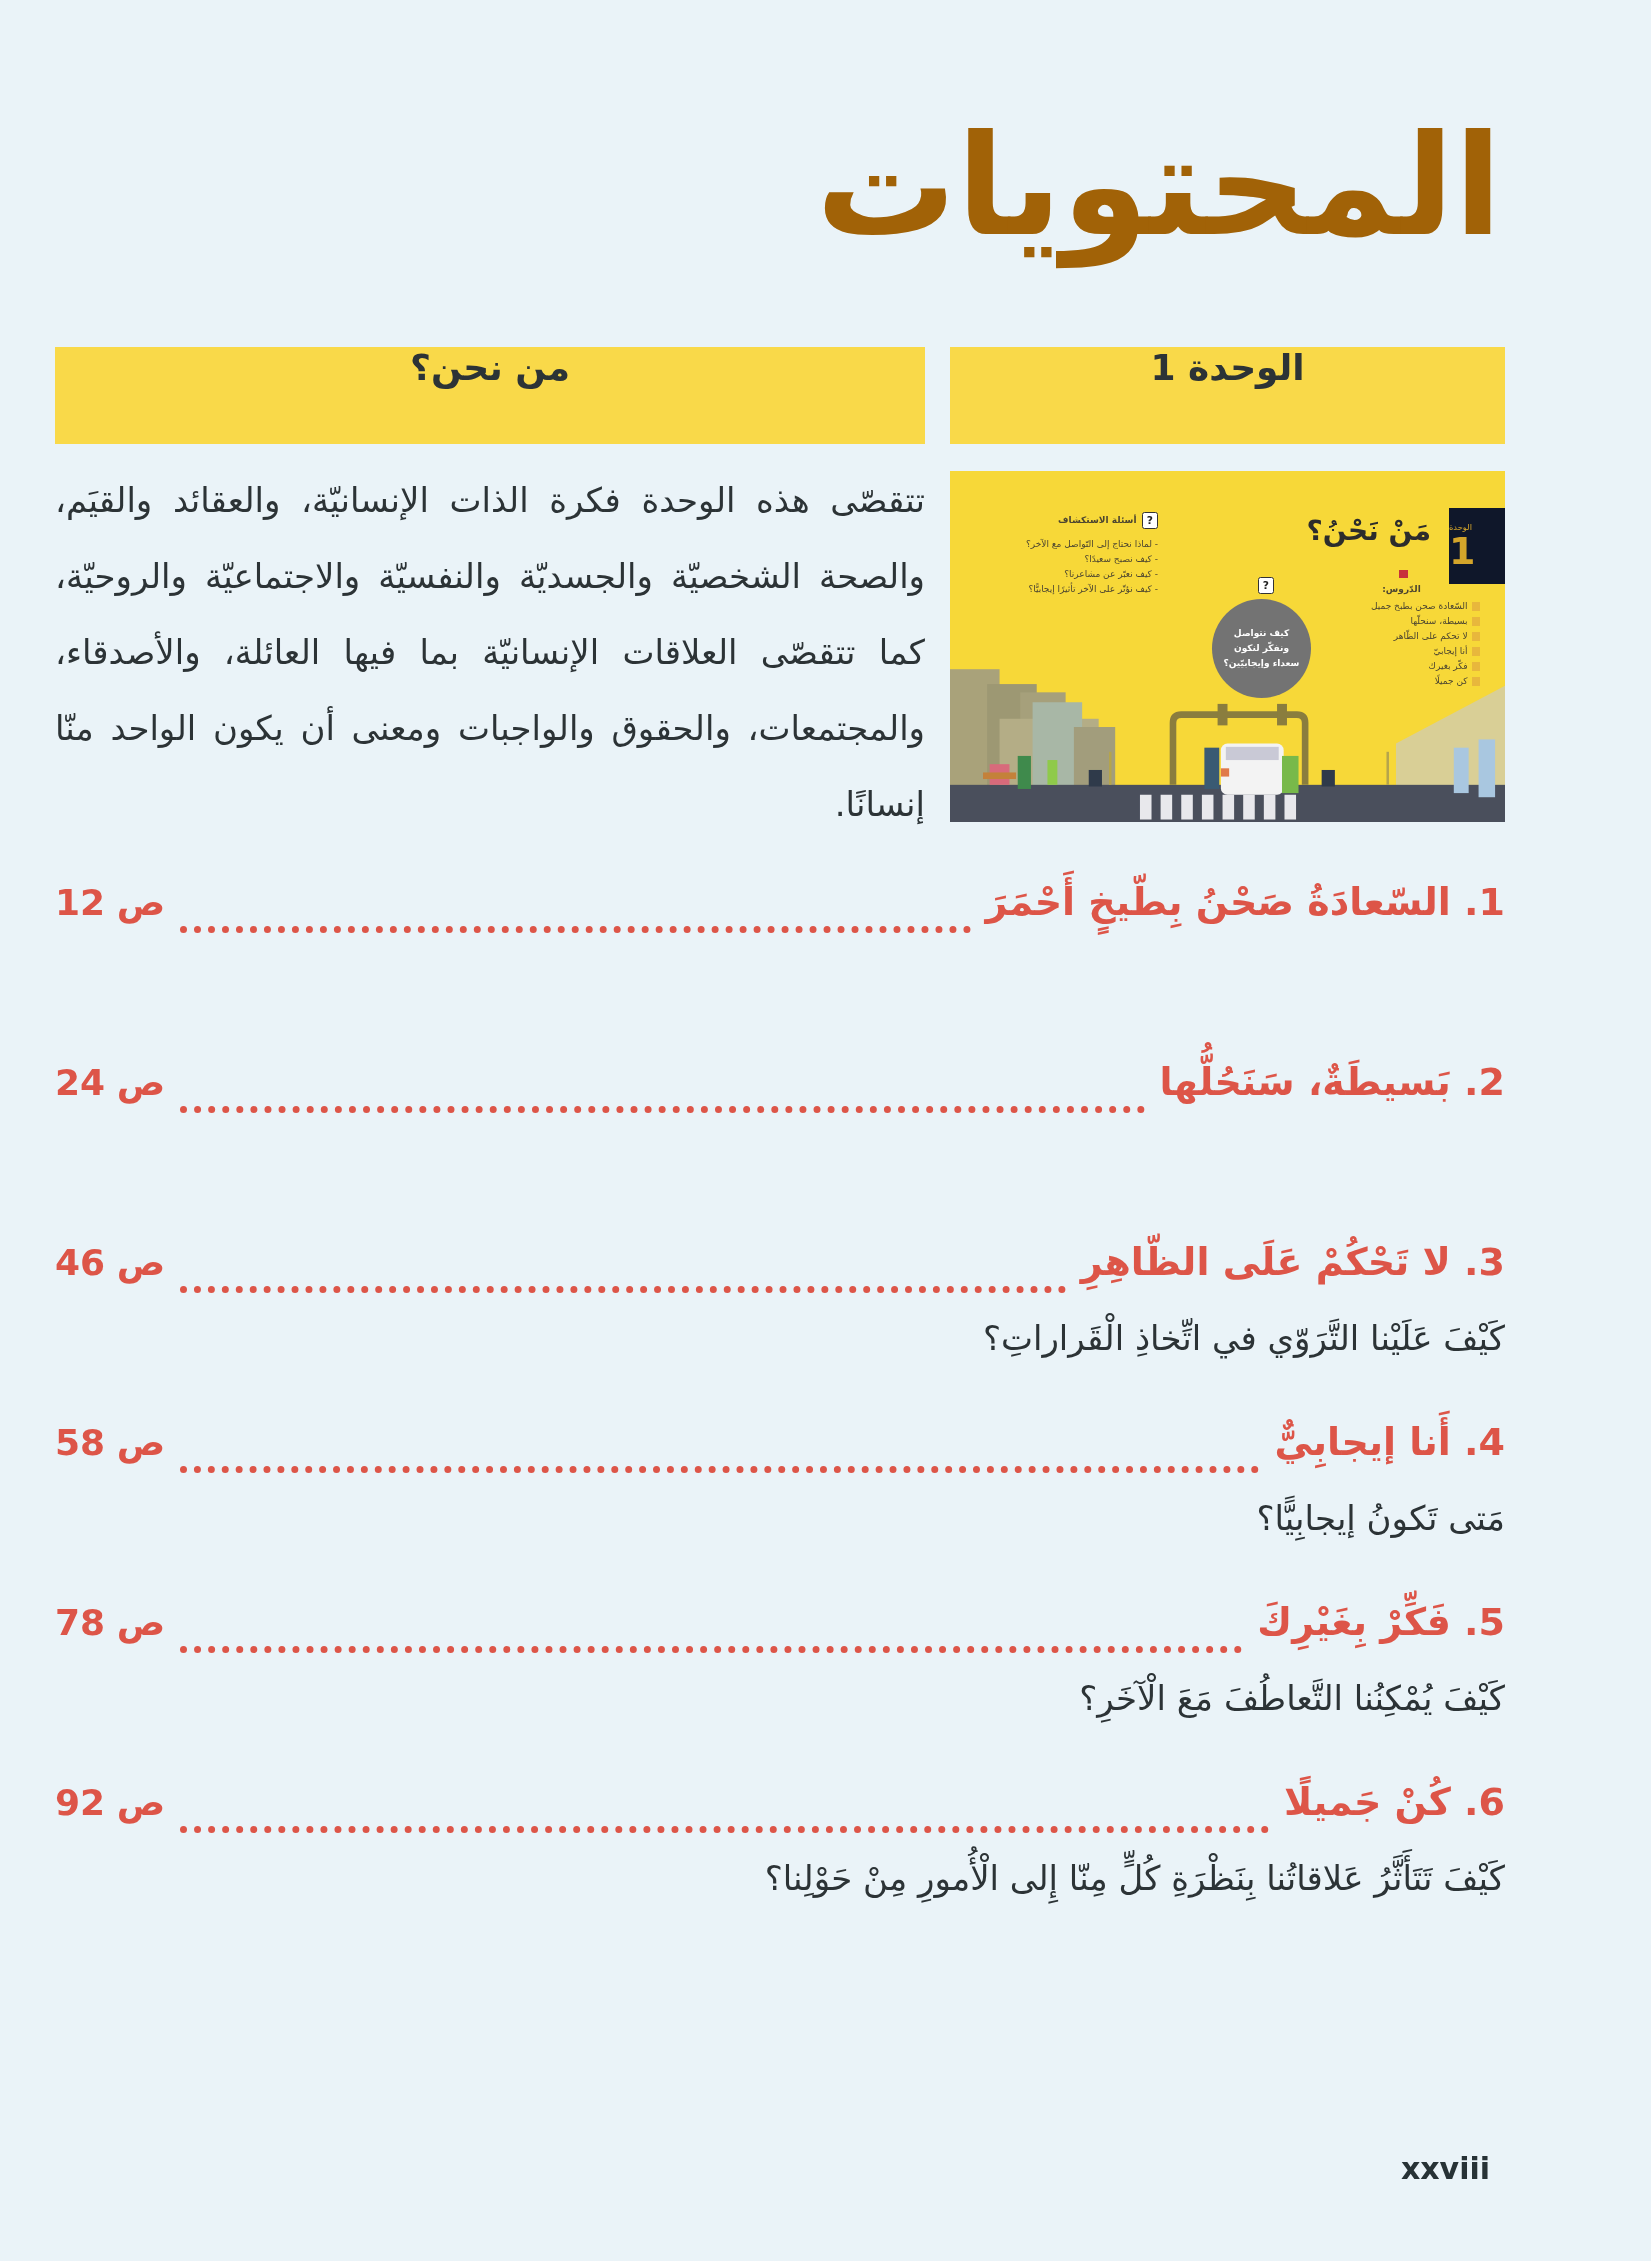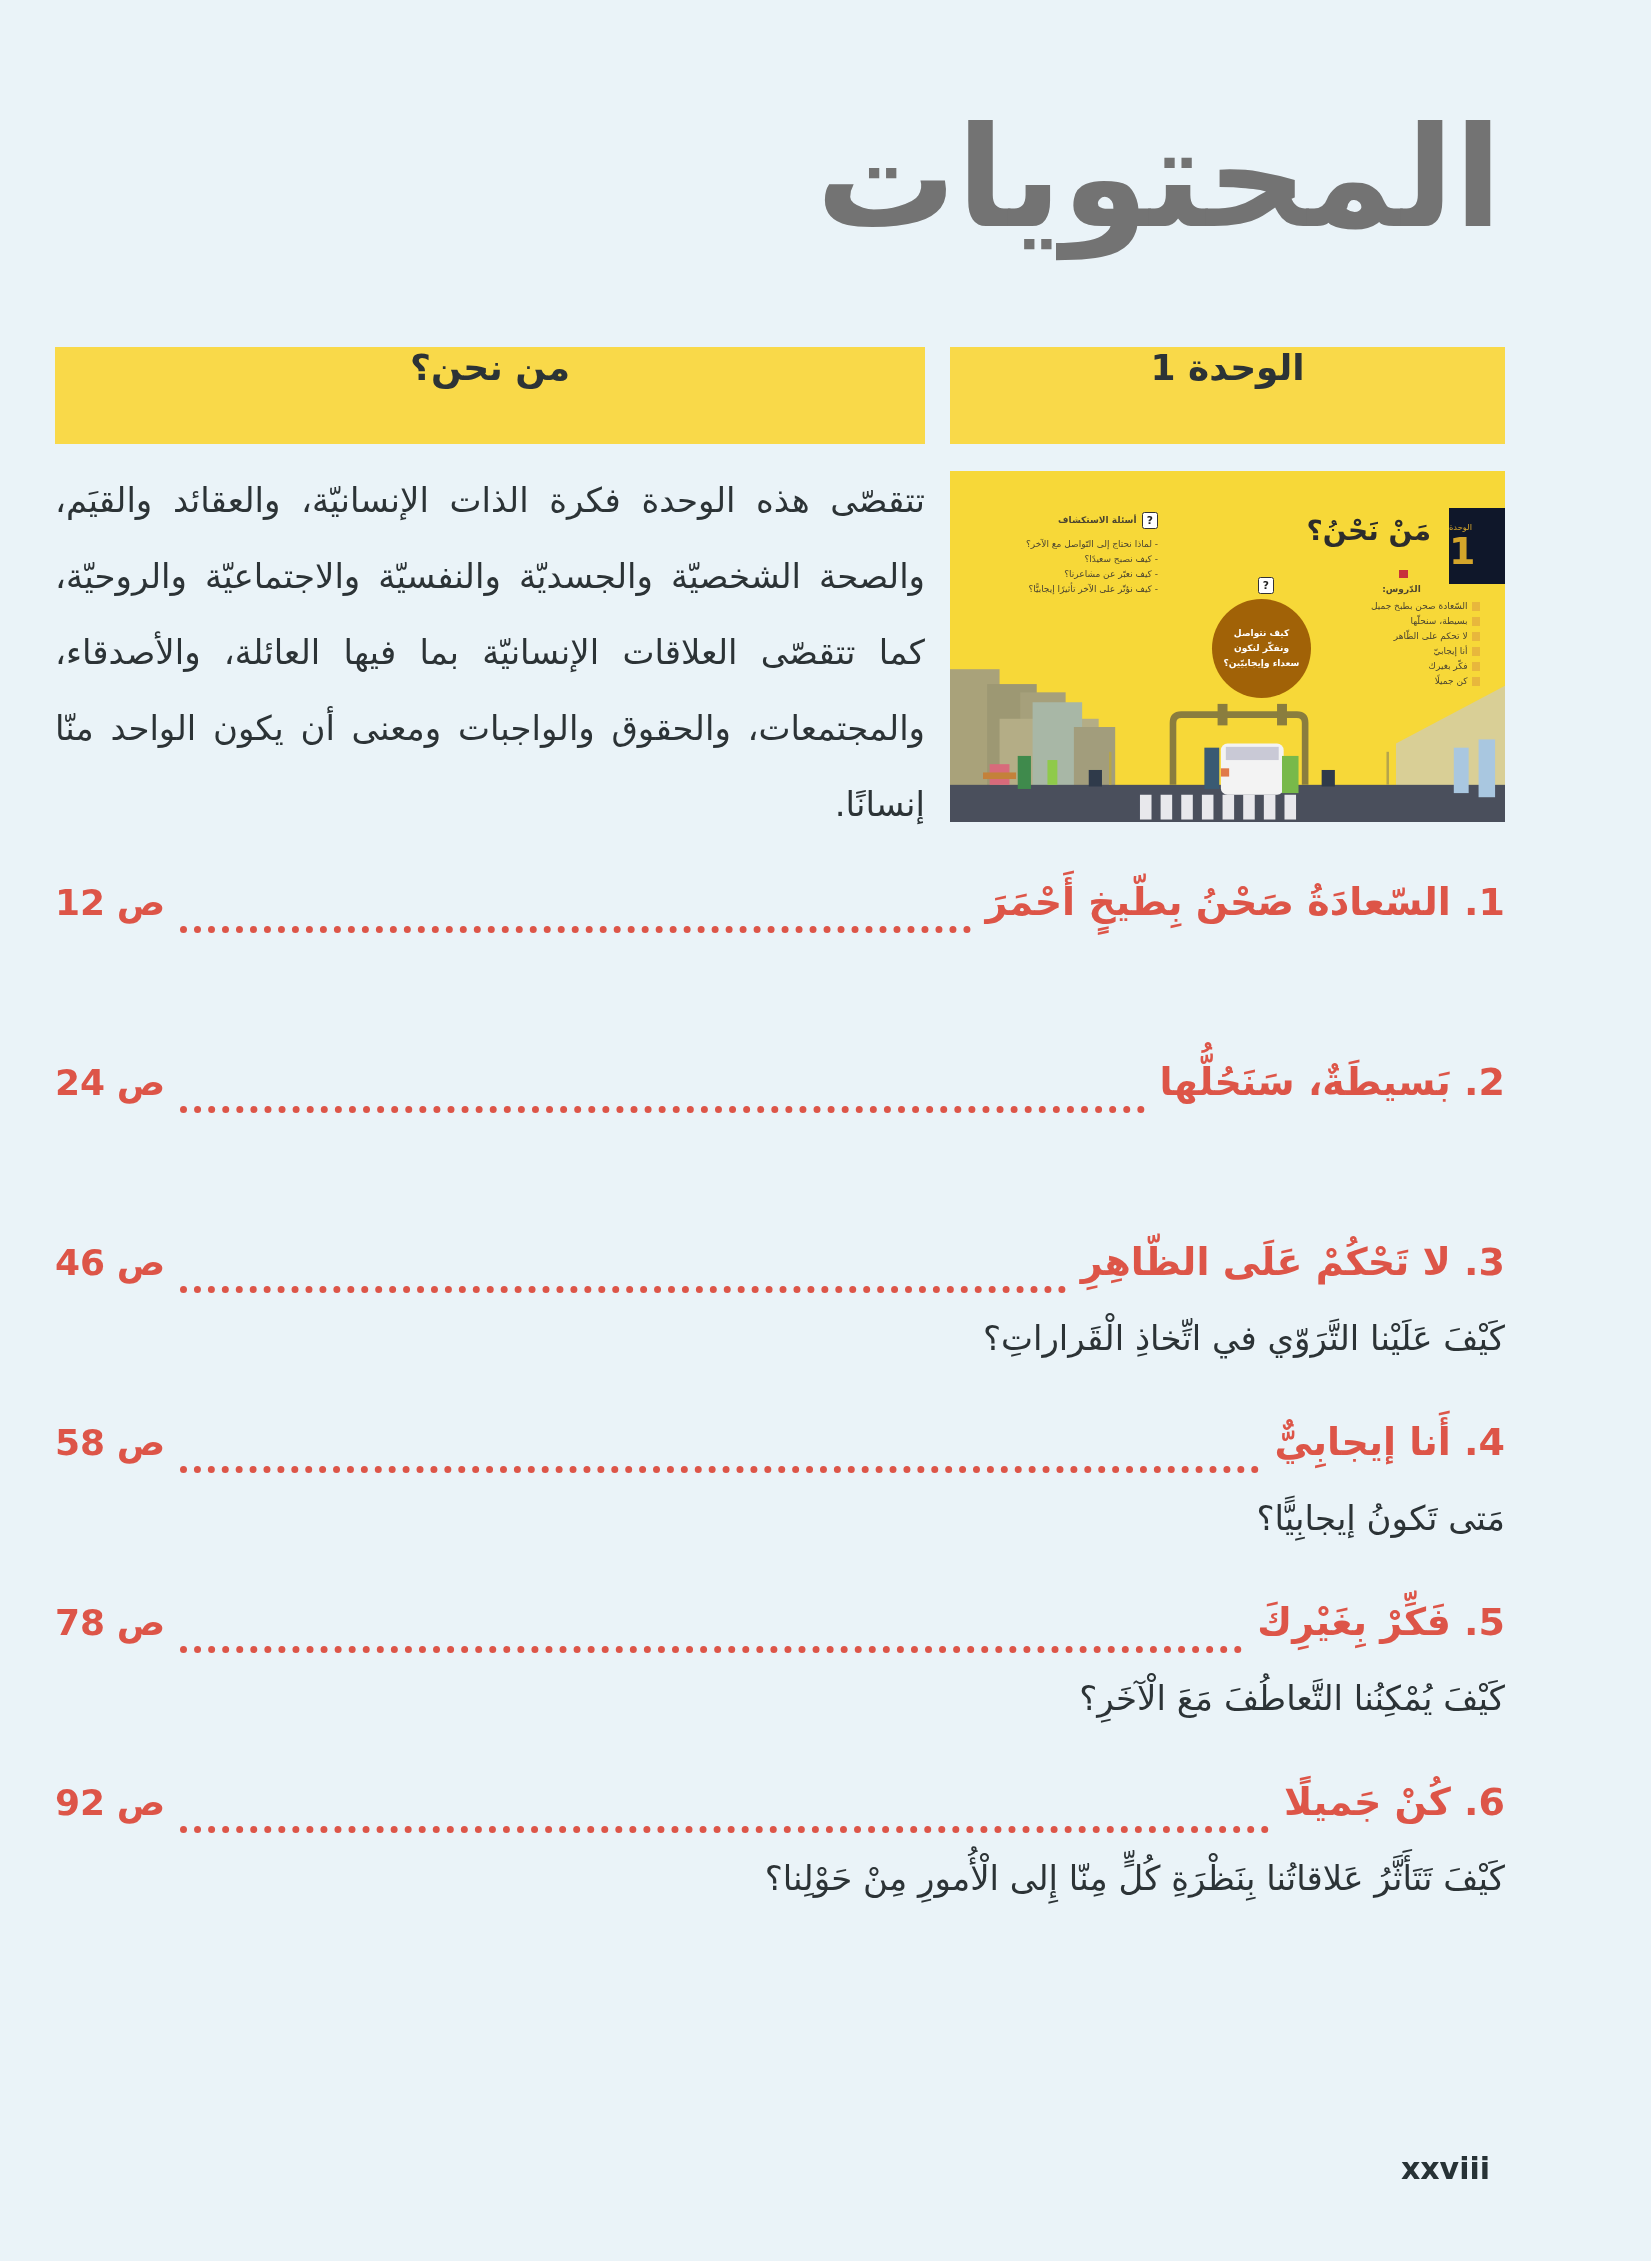--- a/index.html
+++ b/index.html
@@ -7,24 +7,24 @@
   body {
     background: #eaf3f8;
     font-family: "DejaVu Sans", sans-serif;
     color: #2c3336;
     position: relative;
     overflow: hidden;
   }
   .page-title {
     position: absolute;
     right: 150px;
-    top: 94px;
+    top: 102px;
     font-size: 140px;
     font-weight: bold;
-    color: #737373;
+    color: #a16207;
     direction: rtl;
     letter-spacing: -1.7px;
     line-height: 1.2;
   }
   .yellow-bar {
     position: absolute;
     top: 347px;
     height: 97px;
     background: #f9d949;
     display: flex;
@@ -85,21 +85,21 @@
     font-size: 9px; color: #4c4530; line-height: 15px;
   }
   .thumb .explore .hdr { font-weight: bold; margin-bottom: 8.3px; display:flex; align-items:center; gap:5px; }
   .thumb .q-icon {
     display:inline-flex; width:16.5px; height:16.5px; background:#fff; border:1.7px solid #333;
     border-radius:2.5px; align-items:center; justify-content:center; font-size:10.7px; font-weight:bold; color:#222;
   }
   .thumb .circle {
     position: absolute; right: 194px; top: 128px;
     width: 99px; height: 99px; border-radius: 50%;
-    background: #a16207; color: #fff; font-size: 9px; font-weight: bold;
+    background: #737373; color: #fff; font-size: 9px; font-weight: bold;
     display:flex; align-items:center; justify-content:center; text-align:center; line-height: 15px;
     padding: 8.3px;
   }
   .thumb .circle-icon { position:absolute; right: 231px; top: 106px; }
   .scene { position:absolute; left:0; bottom:0; width:555px; height:351px; }
 
   
   .lessons {
     position: absolute;
     left: 55px;

